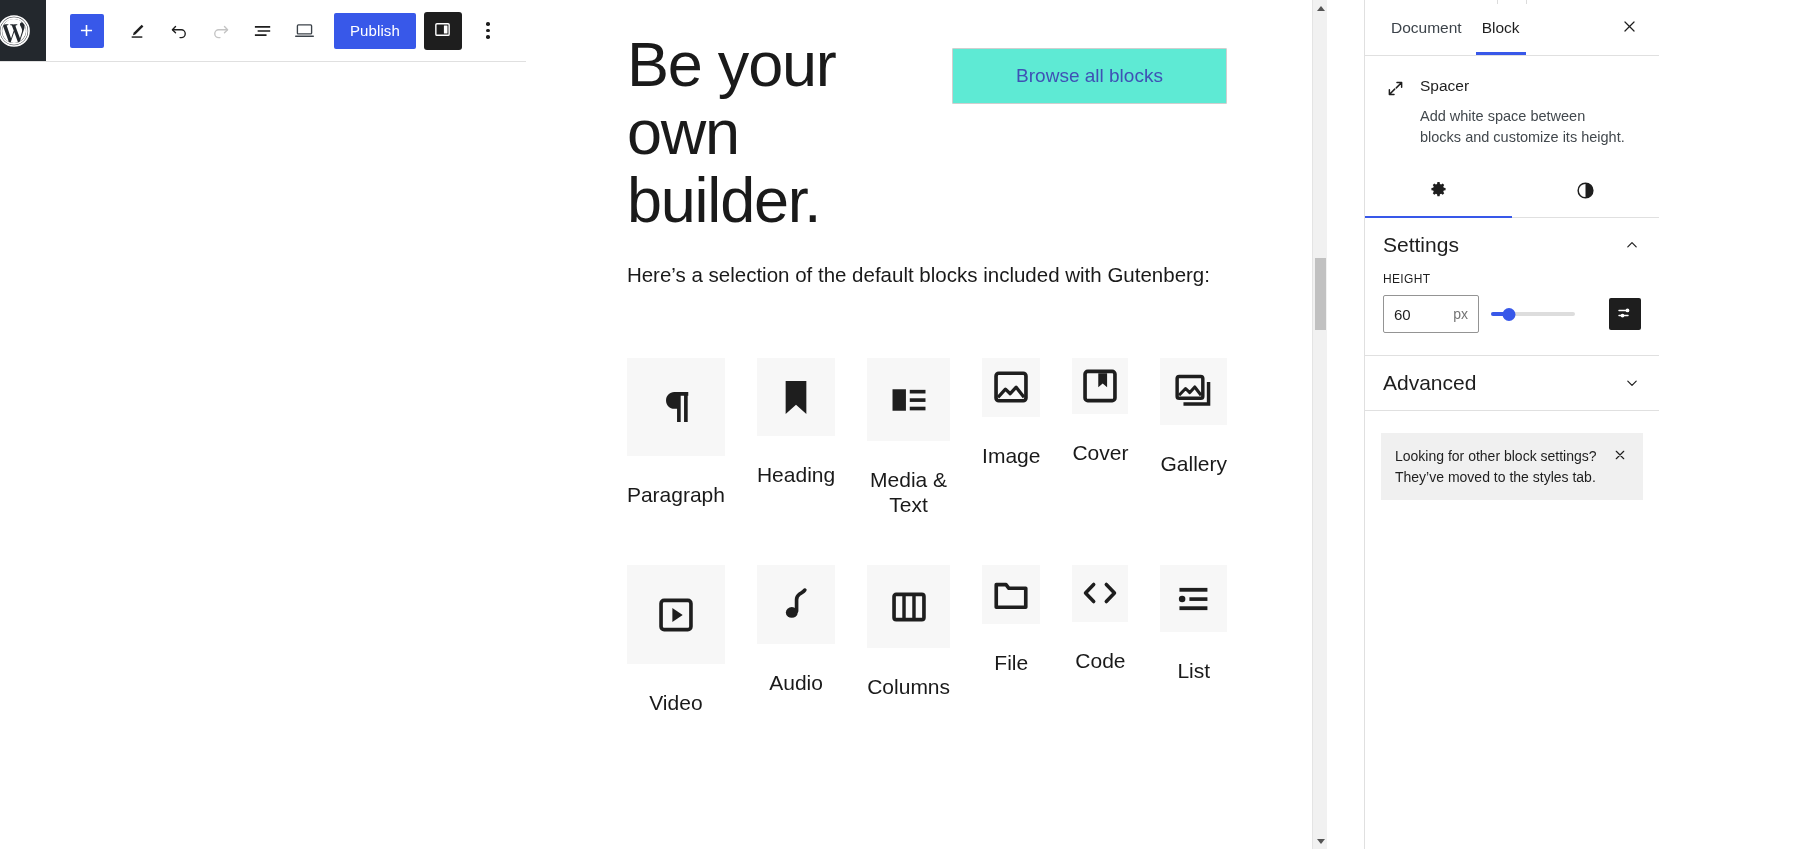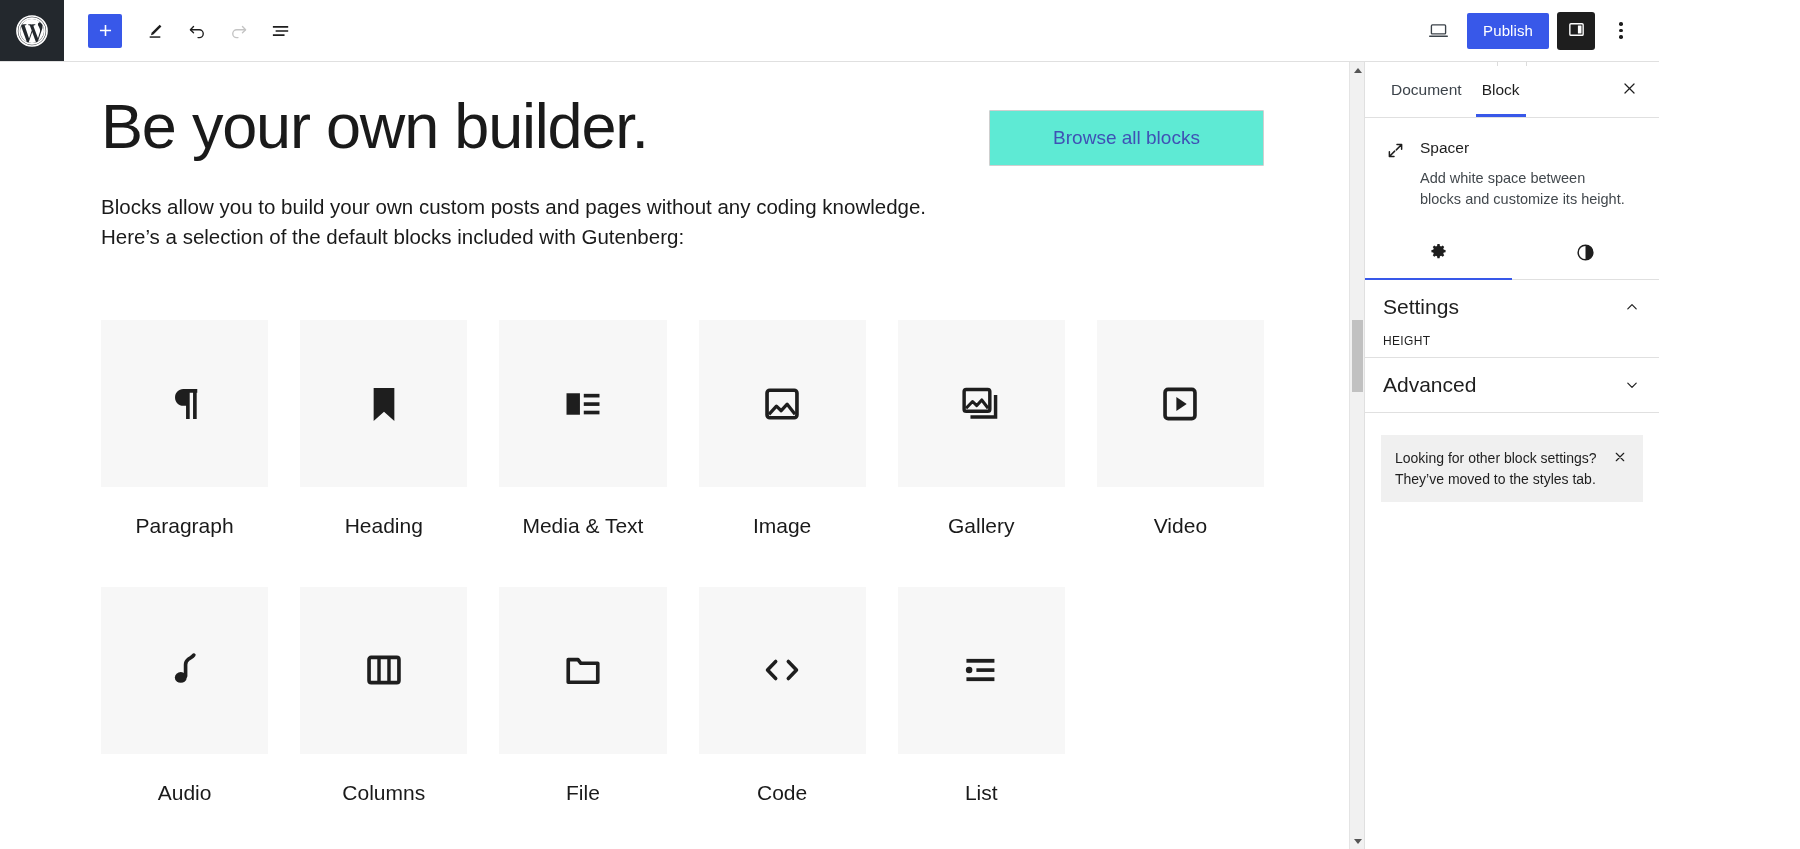--- a/index.html
+++ b/index.html
@@ -5,21 +5,21 @@
 <style>
   * { box-sizing: border-box; margin: 0; padding: 0; }
   html, body {
     width: 1800px; height: 849px;
     overflow: hidden;
     background: #ffffff;
     font-family: "Liberation Sans", sans-serif;
     -webkit-font-smoothing: antialiased;
   }
 
-  .app { position: relative; width: 1659px; height: 849px; display: flex; flex-direction: column; justify-content: flex-end; }
+  .app { position: relative; width: 1659px; height: 849px; display: flex; flex-direction: row; justify-content: flex-end; }
 
   
   .topbar {
     height: 62px; min-height: 62px;
     background: #ffffff;
     border-bottom: 1px solid #e0e0e0;
     display: flex; align-items: stretch;
     position: relative; z-index: 30;
   }
   .wp-logo-btn {
@@ -190,20 +190,21 @@
   .sb-arrow.down .tri { border-top: 5px solid #555; }
 
   
   .sidebar {
     width: 295px; min-width: 295px;
     background: #ffffff;
     border-left: 1px solid #e0e0e0;
     display: flex; flex-direction: column;
     position: relative;
     overflow: hidden;
+    margin-left: 37px;
   }
   .sb-tabs {
     display: flex; align-items: center;
     height: 56px;
     border-bottom: 1px solid #e0e0e0;
     padding-left: 16px;
     position: relative;
   }
   .sb-tab {
     font-size: 15.5px;
@@ -429,21 +430,20 @@
     <div class="canvas-wrap">
       <div class="canvas">
         <div class="content-col">
 
           <div class="hero-row">
             <h1 class="page-heading">Be your own builder.</h1>
             <button class="browse-all-btn">Browse all blocks</button>
           </div>
 
           <div class="intro">
-            <p>Blocks allow you to build your own custom posts and pages without any coding knowledge.</p>
             <p>Here’s a selection of the default blocks included with Gutenberg:</p>
           </div>
 
           <div class="block-grid">
 
             <div class="block-cell">
               <div class="block-tile">
                 <span>
                   <svg width="46" height="46" viewBox="0 0 24 24">
                     <path d="M18.4 4.2H11.1c-2.4 0-4.3 1.95-4.3 4.35s1.9 4.35 4.3 4.35h1.45v6.9h1.9V6.1h1.75v13.7h1.9V6.1h.3V4.2z" fill="#1e1e1e"></path>
@@ -483,20 +483,31 @@
                 <span>
                   <svg width="46" height="46" viewBox="0 0 24 24" fill="none">
                     <rect x="4.2" y="4.8" width="15.6" height="14.4" rx="1.4" stroke="#1e1e1e" stroke-width="1.9"></rect>
                     <path d="M5.2 17.4l3.9-4.3 2.5 2.4 3.1-3.4 4.1 5.3" stroke="#1e1e1e" stroke-width="1.7" stroke-linejoin="round" fill="none"></path>
                   </svg>
                 </span>
               </div>
               <div class="block-label">Image</div>
             </div>
 
+            <div class="block-cell">
+              <div class="block-tile">
+                <span>
+                  <svg width="46" height="46" viewBox="0 0 24 24" fill="none">
+                    <rect x="4.2" y="4.4" width="15.6" height="15.2" rx="1.4" stroke="#1e1e1e" stroke-width="1.9"></rect>
+                    <path d="M11.1 5.4h4.6v7.3l-2.3-2-2.3 2V5.4z" fill="#1e1e1e"></path>
+                  </svg>
+                </span>
+              </div>
+              <div class="block-label">Cover</div>
+            </div>
 
             <div class="block-cell">
               <div class="block-tile">
                 <span>
                   <svg width="46" height="46" viewBox="0 0 24 24" fill="none">
                     <rect x="3.2" y="4.4" width="13.4" height="11.4" rx="1.1" stroke="#1e1e1e" stroke-width="1.8"></rect>
                     <path d="M4.2 14.2l3.4-3.5 2.2 2.1 2.6-2.9 3.3 4.3" stroke="#1e1e1e" stroke-width="1.6" stroke-linejoin="round" fill="none"></path>
                     <path d="M19.6 8.2v10.6H7.4" stroke="#1e1e1e" stroke-width="1.8" stroke-linecap="square" fill="none"></path>
                   </svg>
                 </span>
@@ -643,20 +654,40 @@
           <span class="panel-title">Settings</span>
           <span class="chev">
             <svg width="18" height="18" viewBox="0 0 24 24" fill="none">
               <path d="M6.4 14.4 12 8.8l5.6 5.6" stroke="currentColor" stroke-width="1.6" stroke-linecap="round" stroke-linejoin="round"></path>
             </svg>
           </span>
         </div>
 
         <div class="field-label">HEIGHT</div>
 
+        <div class="height-row">
+          <div class="num-input">
+            <span class="val">60</span>
+            <span class="unit">px</span>
+          </div>
+          <div class="slider">
+            <span class="track"></span>
+            <span class="fill" style="width: 22%;"></span>
+            <span class="knob" style="left: 22%;"></span>
+          </div>
+          <button class="unit-btn">
+            <span>
+              <svg width="18" height="18" viewBox="0 0 24 24" fill="none">
+                <path d="M4 8.6h12M4 15.4h12" stroke="#fff" stroke-width="1.9" stroke-linecap="round"></path>
+                <circle cx="15.3" cy="8.6" r="2.5" fill="#fff"></circle>
+                <circle cx="8.7" cy="15.4" r="2.5" fill="#fff"></circle>
+              </svg>
+            </span>
+          </button>
+        </div>
       </div>
 
       <div class="panel">
         <div class="panel-head">
           <span class="panel-title">Advanced</span>
           <span class="chev">
             <svg width="18" height="18" viewBox="0 0 24 24" fill="none">
               <path d="M6.4 9.6 12 15.2l5.6-5.6" stroke="currentColor" stroke-width="1.6" stroke-linecap="round" stroke-linejoin="round"></path>
             </svg>
           </span>

